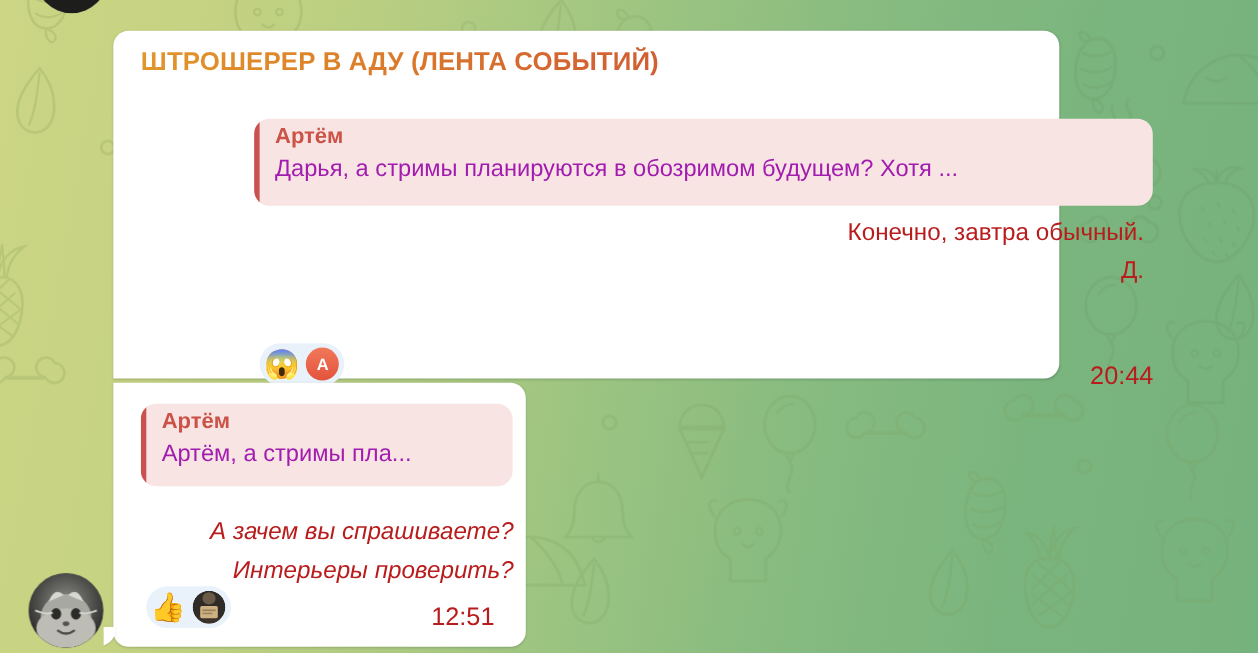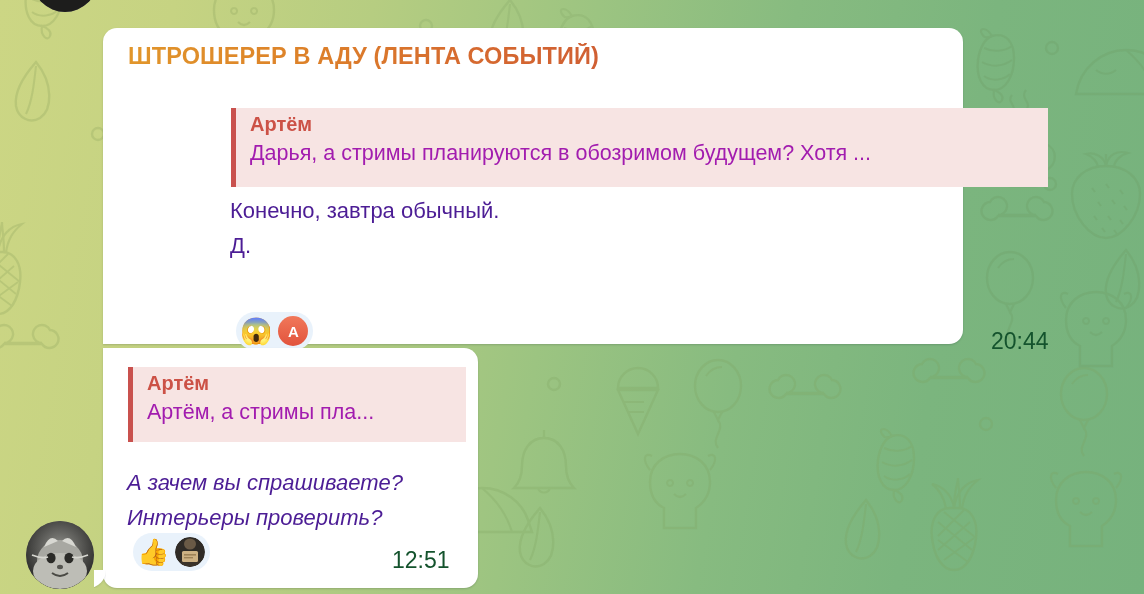--- a/index.html
+++ b/index.html
@@ -14,20 +14,21 @@
     -webkit-font-smoothing: antialiased;
   }
 
   
   #chat-root {
     position: relative;
     width: 1144px;
     height: 594px;
     overflow: hidden;
     background: linear-gradient(100deg, #ccd684 0%, #c6d382 14%, #b6cd81 30%, #9cc481 48%, #87bb80 64%, #7bb57e 80%, #76b27d 100%);
+    text-align: right;
   }
   #wallpaper-pattern {
     position: absolute;
     inset: 0;
     opacity: .5;
     pointer-events: none;
   }
 
   
   .gutter-avatar {
@@ -101,21 +102,21 @@
     background: linear-gradient(92deg, #e1962b 0%, #dd8129 38%, #d66a2f 72%, #d05f33 100%);
     -webkit-background-clip: text;
     background-clip: text;
     color: transparent;
   }
 
   
   .reply-quote {
     position: absolute;
     background: #f7e4e3;
-    border-radius: 0;
+    border-radius: 14px;
     overflow: hidden;
   }
   .reply-quote::before {
     content: "";
     position: absolute;
     left: 0;
     top: 0;
     bottom: 0;
     width: 5px;
     background: #c9514e;
@@ -148,21 +149,21 @@
     top: 367px;
     width: 338px;
     height: 75px;
   }
 
   
   .msg-text {
     position: absolute;
     font-size: 22px;
     line-height: 35px;
-    color: #4c1d95;
+    color: #b91c1c;
   }
   #msg-text-1 {
     left: 127px;
     top: 165px;
     width: 810px;
   }
 
   
   .reaction-pill {
     position: absolute;
@@ -197,21 +198,21 @@
     font-weight: bold;
     color: #ffffff;
     background: linear-gradient(180deg, #f1785a 0%, #e2533c 100%);
     flex: none;
   }
 
   
   .timestamp {
     position: absolute;
     font-size: 23px;
-    color: #14532d;
+    color: #b91c1c;
     white-space: nowrap;
   }
   #timestamp-1 { left: 888px; top: 300px; }
 </style>
 </head>
 <body>
 
 <div id="chat-root">
 
   <svg id="wallpaper-pattern" width="1144" height="594" viewBox="0 0 1144 594" aria-hidden="true">

